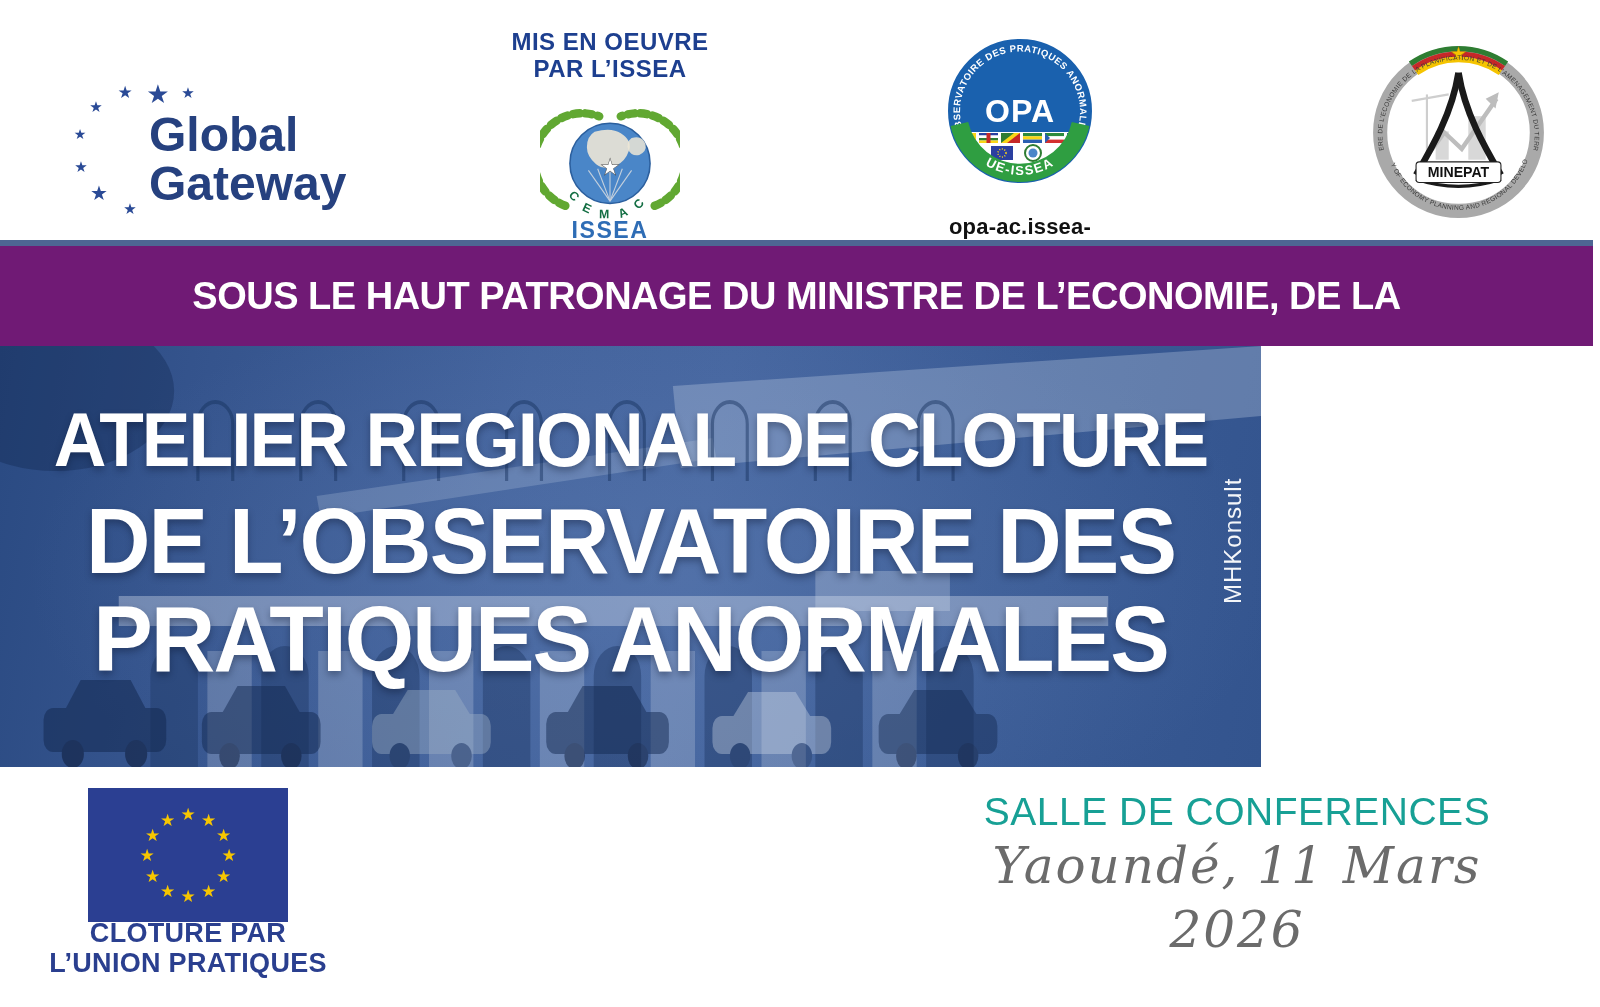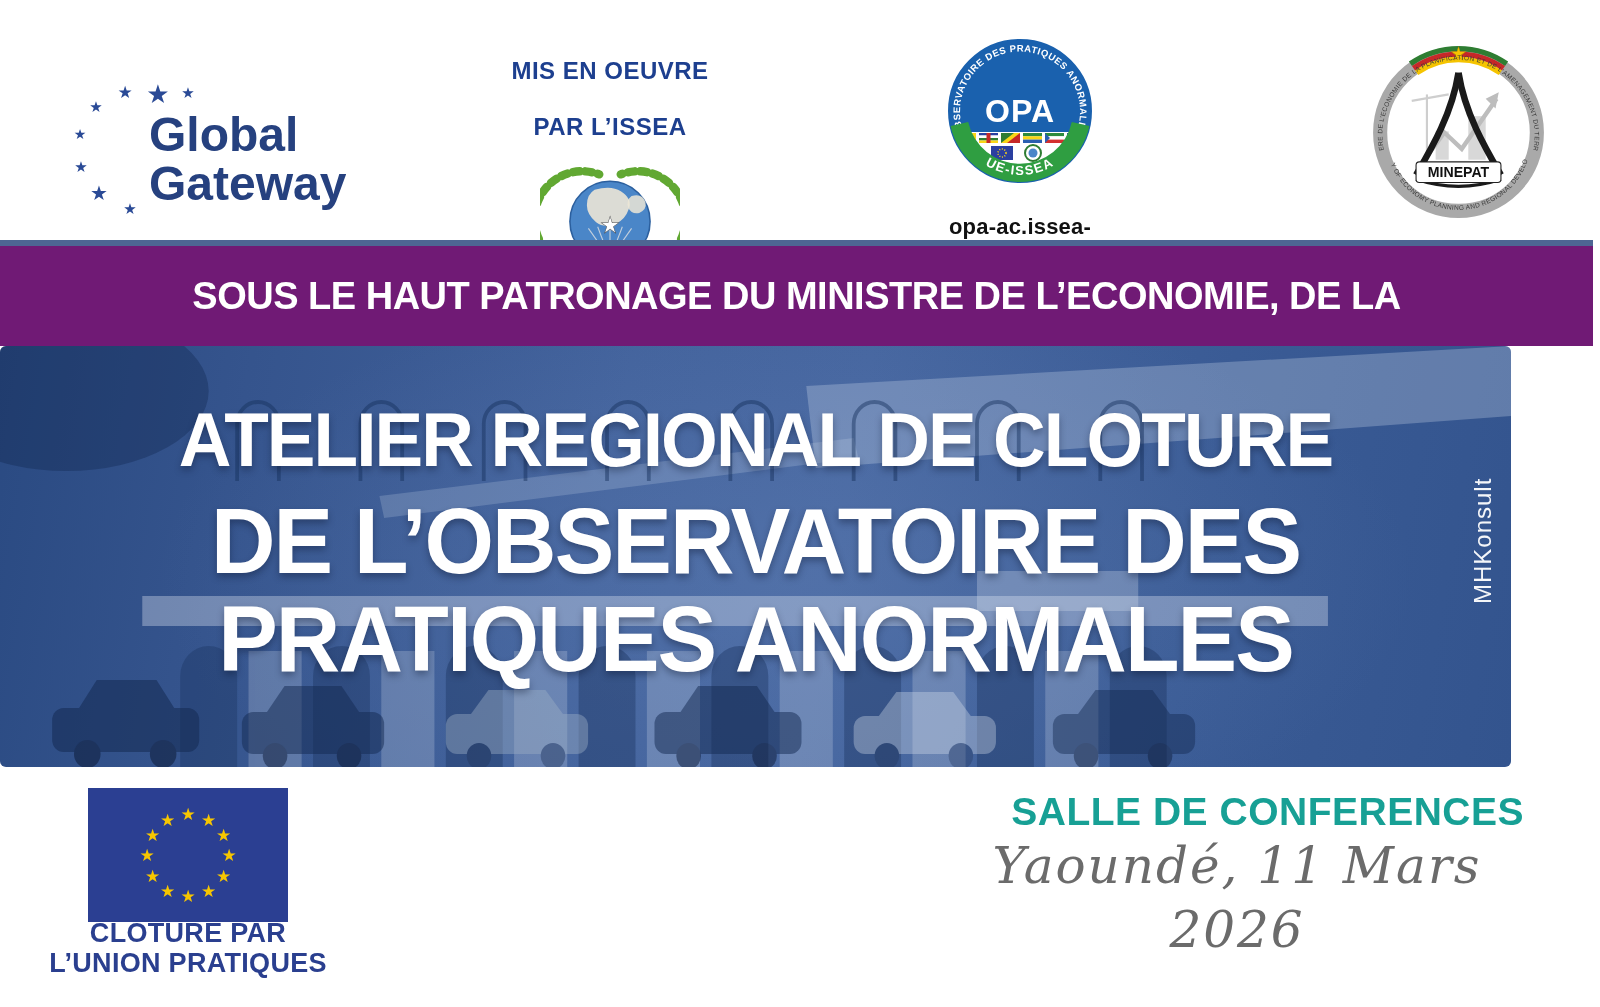--- a/index.html
+++ b/index.html
@@ -7,44 +7,43 @@
     position:relative;width:1600px;height:1007px;background:#ffffff;
     overflow:hidden;font-family:"Liberation Sans",sans-serif;
     margin:0 auto;
   }
   
   .logo-block{position:absolute;}
   .gg{left:36px;top:48px;width:310px;height:170px;}
   .gg text.word{font-weight:700;fill:#26417f;}
   .gg .star{fill:#2a4a96;}
   .issea-block{left:468px;top:28px;width:284px;text-align:center;}
-  .issea-caption{font-size:24px;line-height:27px;font-weight:700;color:#1d3f8f;letter-spacing:.5px;margin-top:29px;}
+  .issea-caption{font-size:24px;line-height:27px;font-weight:700;color:#1d3f8f;letter-spacing:.5px;}
   .issea-svg{width:140px;height:158px;margin-top:2px;}
   .opa-block{left:898px;top:36px;width:244px;text-align:center;}
   .opa-svg{width:150px;height:150px;}
   .opa-url{margin-top:24px;font-size:22px;font-weight:700;color:#111111;letter-spacing:.2px;}
   .minepat-block{left:1366px;top:40px;width:185px;height:185px;}
   
   .rule{position:absolute;left:0;top:240px;width:1593px;height:6px;background:#4d6593;}
   
   .green-band{
     position:absolute;left:0;top:246px;width:1593px;height:100px;background:#701a75;
     display:flex;flex-direction:column;justify-content:center;align-items:center;
   }
   .green-band .line{
     color:#ffffff;font-weight:700;font-size:38px;line-height:45px;letter-spacing:-.5px;
     text-align:center;white-space:nowrap;
   }
   
   .hero{
-    position:absolute;left:0;top:346px;width:1511px;height:421px;overflow:hidden;
+    position:absolute;left:0;top:346px;width:1261px;height:421px;overflow:hidden;
     background:
       radial-gradient(ellipse 900px 420px at 52% 55%, rgba(110,140,190,.30), rgba(110,140,190,0) 70%),
       linear-gradient(100deg,#2a4a82 0%,#35548d 16%,#42629c 40%,#45659f 55%,#3a5b95 78%,#33548e 100%);
-    border-radius: 6px;
   }
   .hero-illustration{position:absolute;left:0;top:0;width:100%;height:100%;}
   .hero-title{
     position:relative;z-index:2;padding-top:42px;text-align:center;color:#ffffff;
     transform:scaleX(.96);
   }
   .hero-title .t1{font-size:76px;line-height:104px;font-weight:700;letter-spacing:-2px;
     text-shadow:0 4px 8px rgba(8,18,40,.35);white-space:nowrap;}
   .hero-title .t2,.hero-title .t3{font-size:93px;line-height:98px;font-weight:700;letter-spacing:-2px;
     text-shadow:0 4px 8px rgba(8,18,40,.35);white-space:nowrap;}
@@ -54,21 +53,21 @@
     color:#ffffff;font-size:24px;font-weight:400;letter-spacing:1px;opacity:.95;
     display:flex;align-items:center;
   }
   
   .eu-flag{position:absolute;left:88px;top:788px;width:200px;height:134px;}
   .eu-caption{
     position:absolute;left:22px;top:918px;width:332px;text-align:center;
     color:#2a3f8f;font-weight:700;font-size:27px;line-height:30px;letter-spacing:.3px;
   }
   .venue{position:absolute;left:950px;top:790px;width:574px;text-align:center;}
-  .venue .salle{color:#17a095;font-weight:700;font-size:39px;line-height:44px;letter-spacing:.5px;text-align:right;}
+  .venue .salle{color:#17a095;font-weight:400;font-size:39px;line-height:44px;letter-spacing:.5px;}
   .venue .room{color:#17a095;font-weight:700;font-size:60px;line-height:62px;letter-spacing:1px;}
   .venue .date{color:#6b6b6b;font-family:"DejaVu Serif",serif;font-style:italic;
     font-size:50px;line-height:64px;letter-spacing:2px;}
   svg text{font-family:"Liberation Sans",sans-serif;}
 </style>
 </head>
 <body>
 
 <div class="poster">
 

